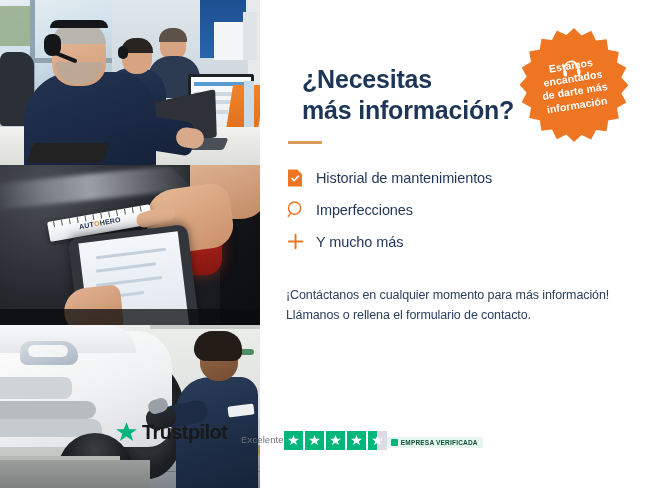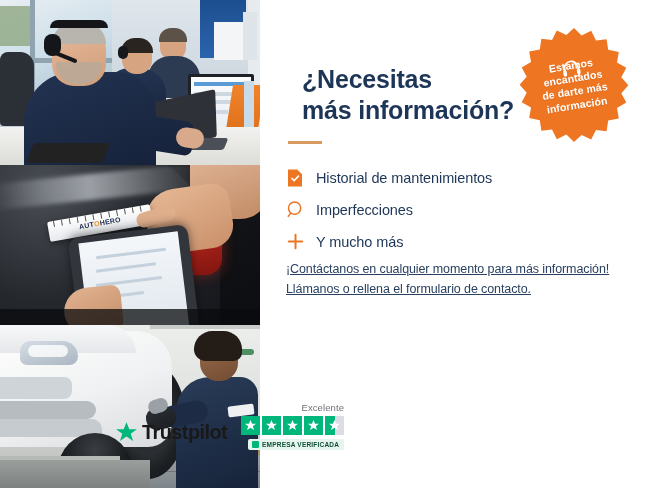--- a/index.html
+++ b/index.html
@@ -481,26 +481,25 @@
     align-items: center;
     justify-content: flex-start;
   }
   .feature-label {
     font-size: 14.5px;
     color: #1d3557;
     letter-spacing: -0.1px;
   }
 
   .contact {
-    margin-top: 2px;
+    margin-top: 28px;
     font-size: 12.5px;
     line-height: 1.62;
     color: #2a4160;
     letter-spacing: -0.1px;
-    text-decoration: underline;
   }
   .contact div { white-space: nowrap; }
 
   
   .trust {
     position: absolute;
     left: 115px;
     bottom: 38px;
     display: flex;
     align-items: flex-end;
@@ -511,21 +510,21 @@
     align-items: center;
     gap: 4px;
     padding-bottom: 6px;
   }
   .tp-word {
     font-size: 20px;
     font-weight: bold;
     color: #191919;
     letter-spacing: -0.6px;
   }
-  .tp-right { display: flex; flex-direction: column; align-items: flex-end; }
+  .tp-right { display: flex; flex-direction: row; align-items: center; }
   .tp-excelente {
     font-size: 9.5px;
     color: #6d7278;
     margin-bottom: 3px;
     letter-spacing: .1px;
   }
   .tp-stars { display: flex; gap: 2px; }
   .tp-star {
     width: 19px; height: 19px;
     background: #00b67a;

